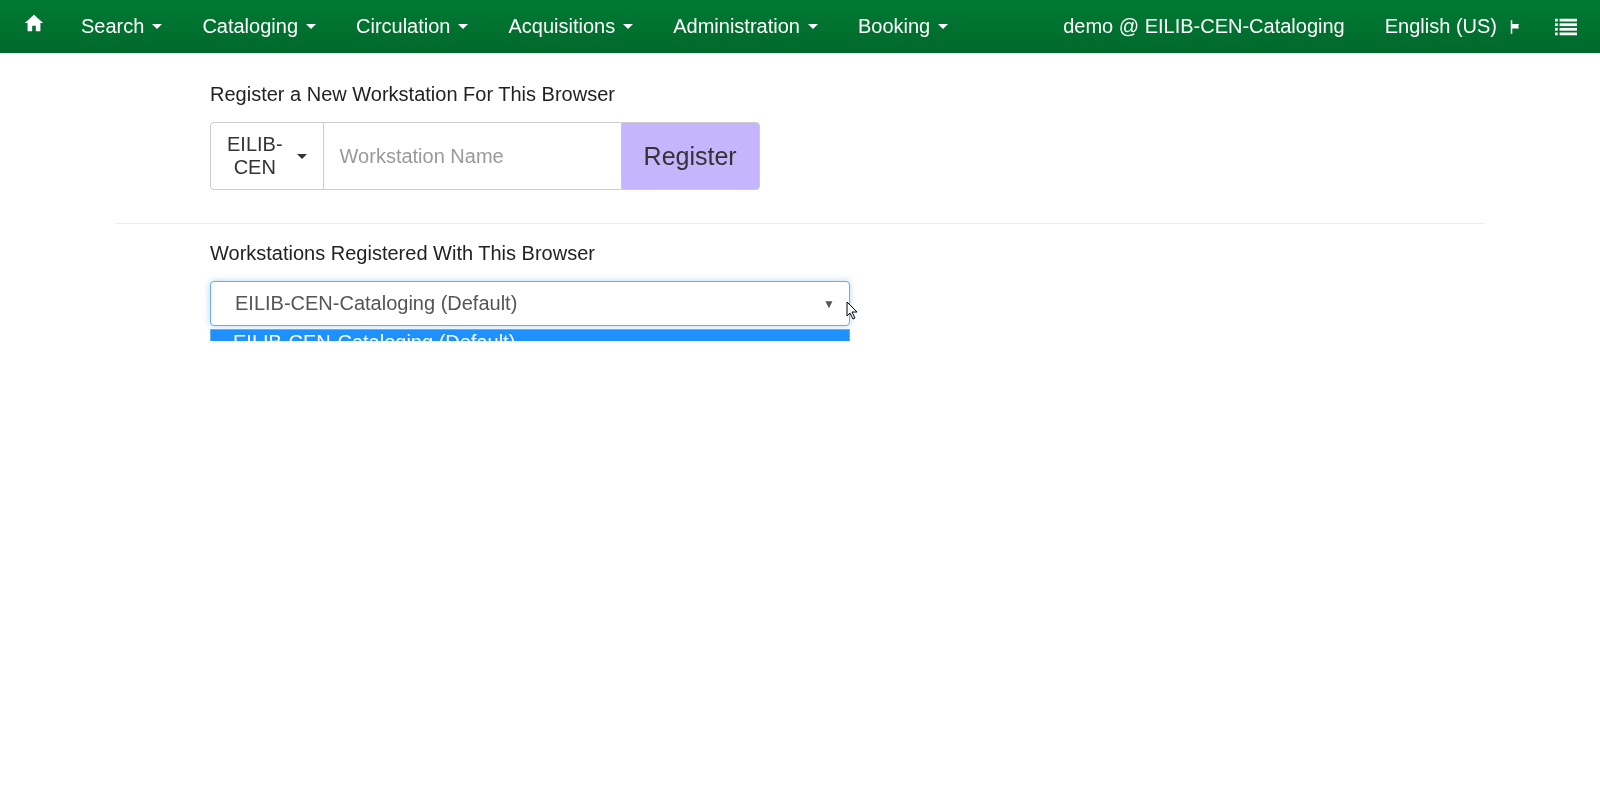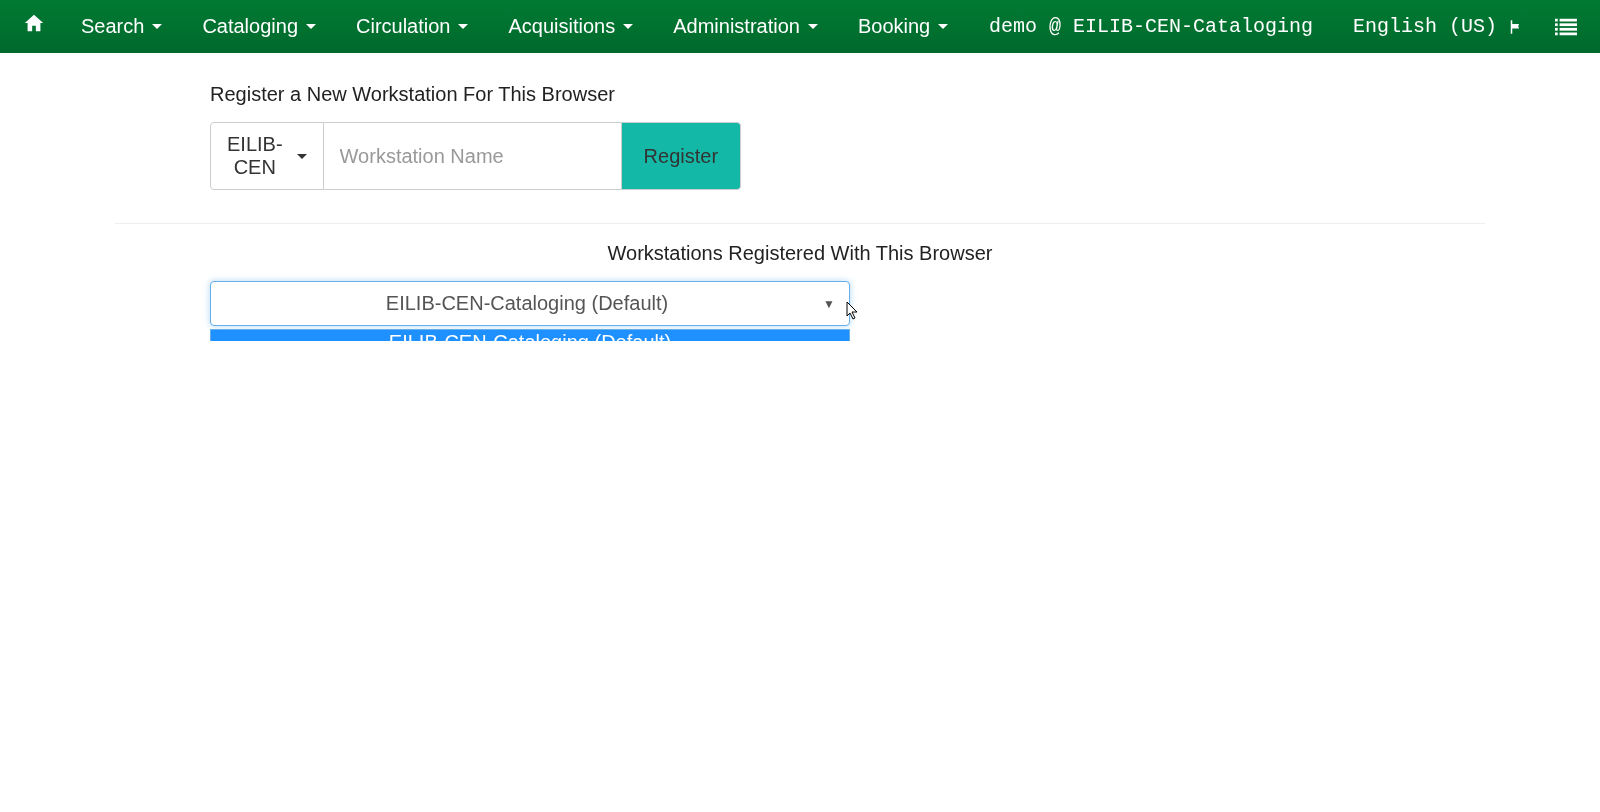--- a/index.html
+++ b/index.html
@@ -21,21 +21,20 @@
       align-items: center;
     }
     .navbar-left {
       display: flex;
       align-items: flex-start;
     }
     .navbar-right {
       display: flex;
       align-items: center;
       margin-left: auto;
-      font-family: Liberation Mono, monospace;
     }
     .nav-item {
       color: #fff;
       font-size: 20px;
       padding: 15px 20px;
       cursor: pointer;
       display: flex;
       align-items: center;
       gap: 6px;
       text-decoration: none;
@@ -105,35 +104,34 @@
       padding: 10px 16px;
       font-size: 20px;
       color: #555;
       outline: none;
     }
     .workstation-input::placeholder {
       color: #999;
     }
     .register-btn {
       border: 1px solid #ccc;
-      background: #14b8a6;
+      background: #c4b5fd;
       padding: 10px 22px;
-      font-size: 20px;
+      font-size: 25px;
       color: #333;
       border-radius: 0 4px 4px 0;
       cursor: pointer;
     }
     hr.divider {
       border: none;
       border-top: 1px solid #eee;
       margin: 18px 0 0 0;
     }
     .section2 {
       padding: 18px 95px 15px 95px;
-      text-align: center;
     }
     .select-wrap {
       position: relative;
       width: 640px;
     }
     .select-display {
       border: 1px solid #66afe9;
       box-shadow: 0 0 6px rgba(102,175,233,0.5);
       background: #fff;
       padding: 10px 30px 10px 24px;

